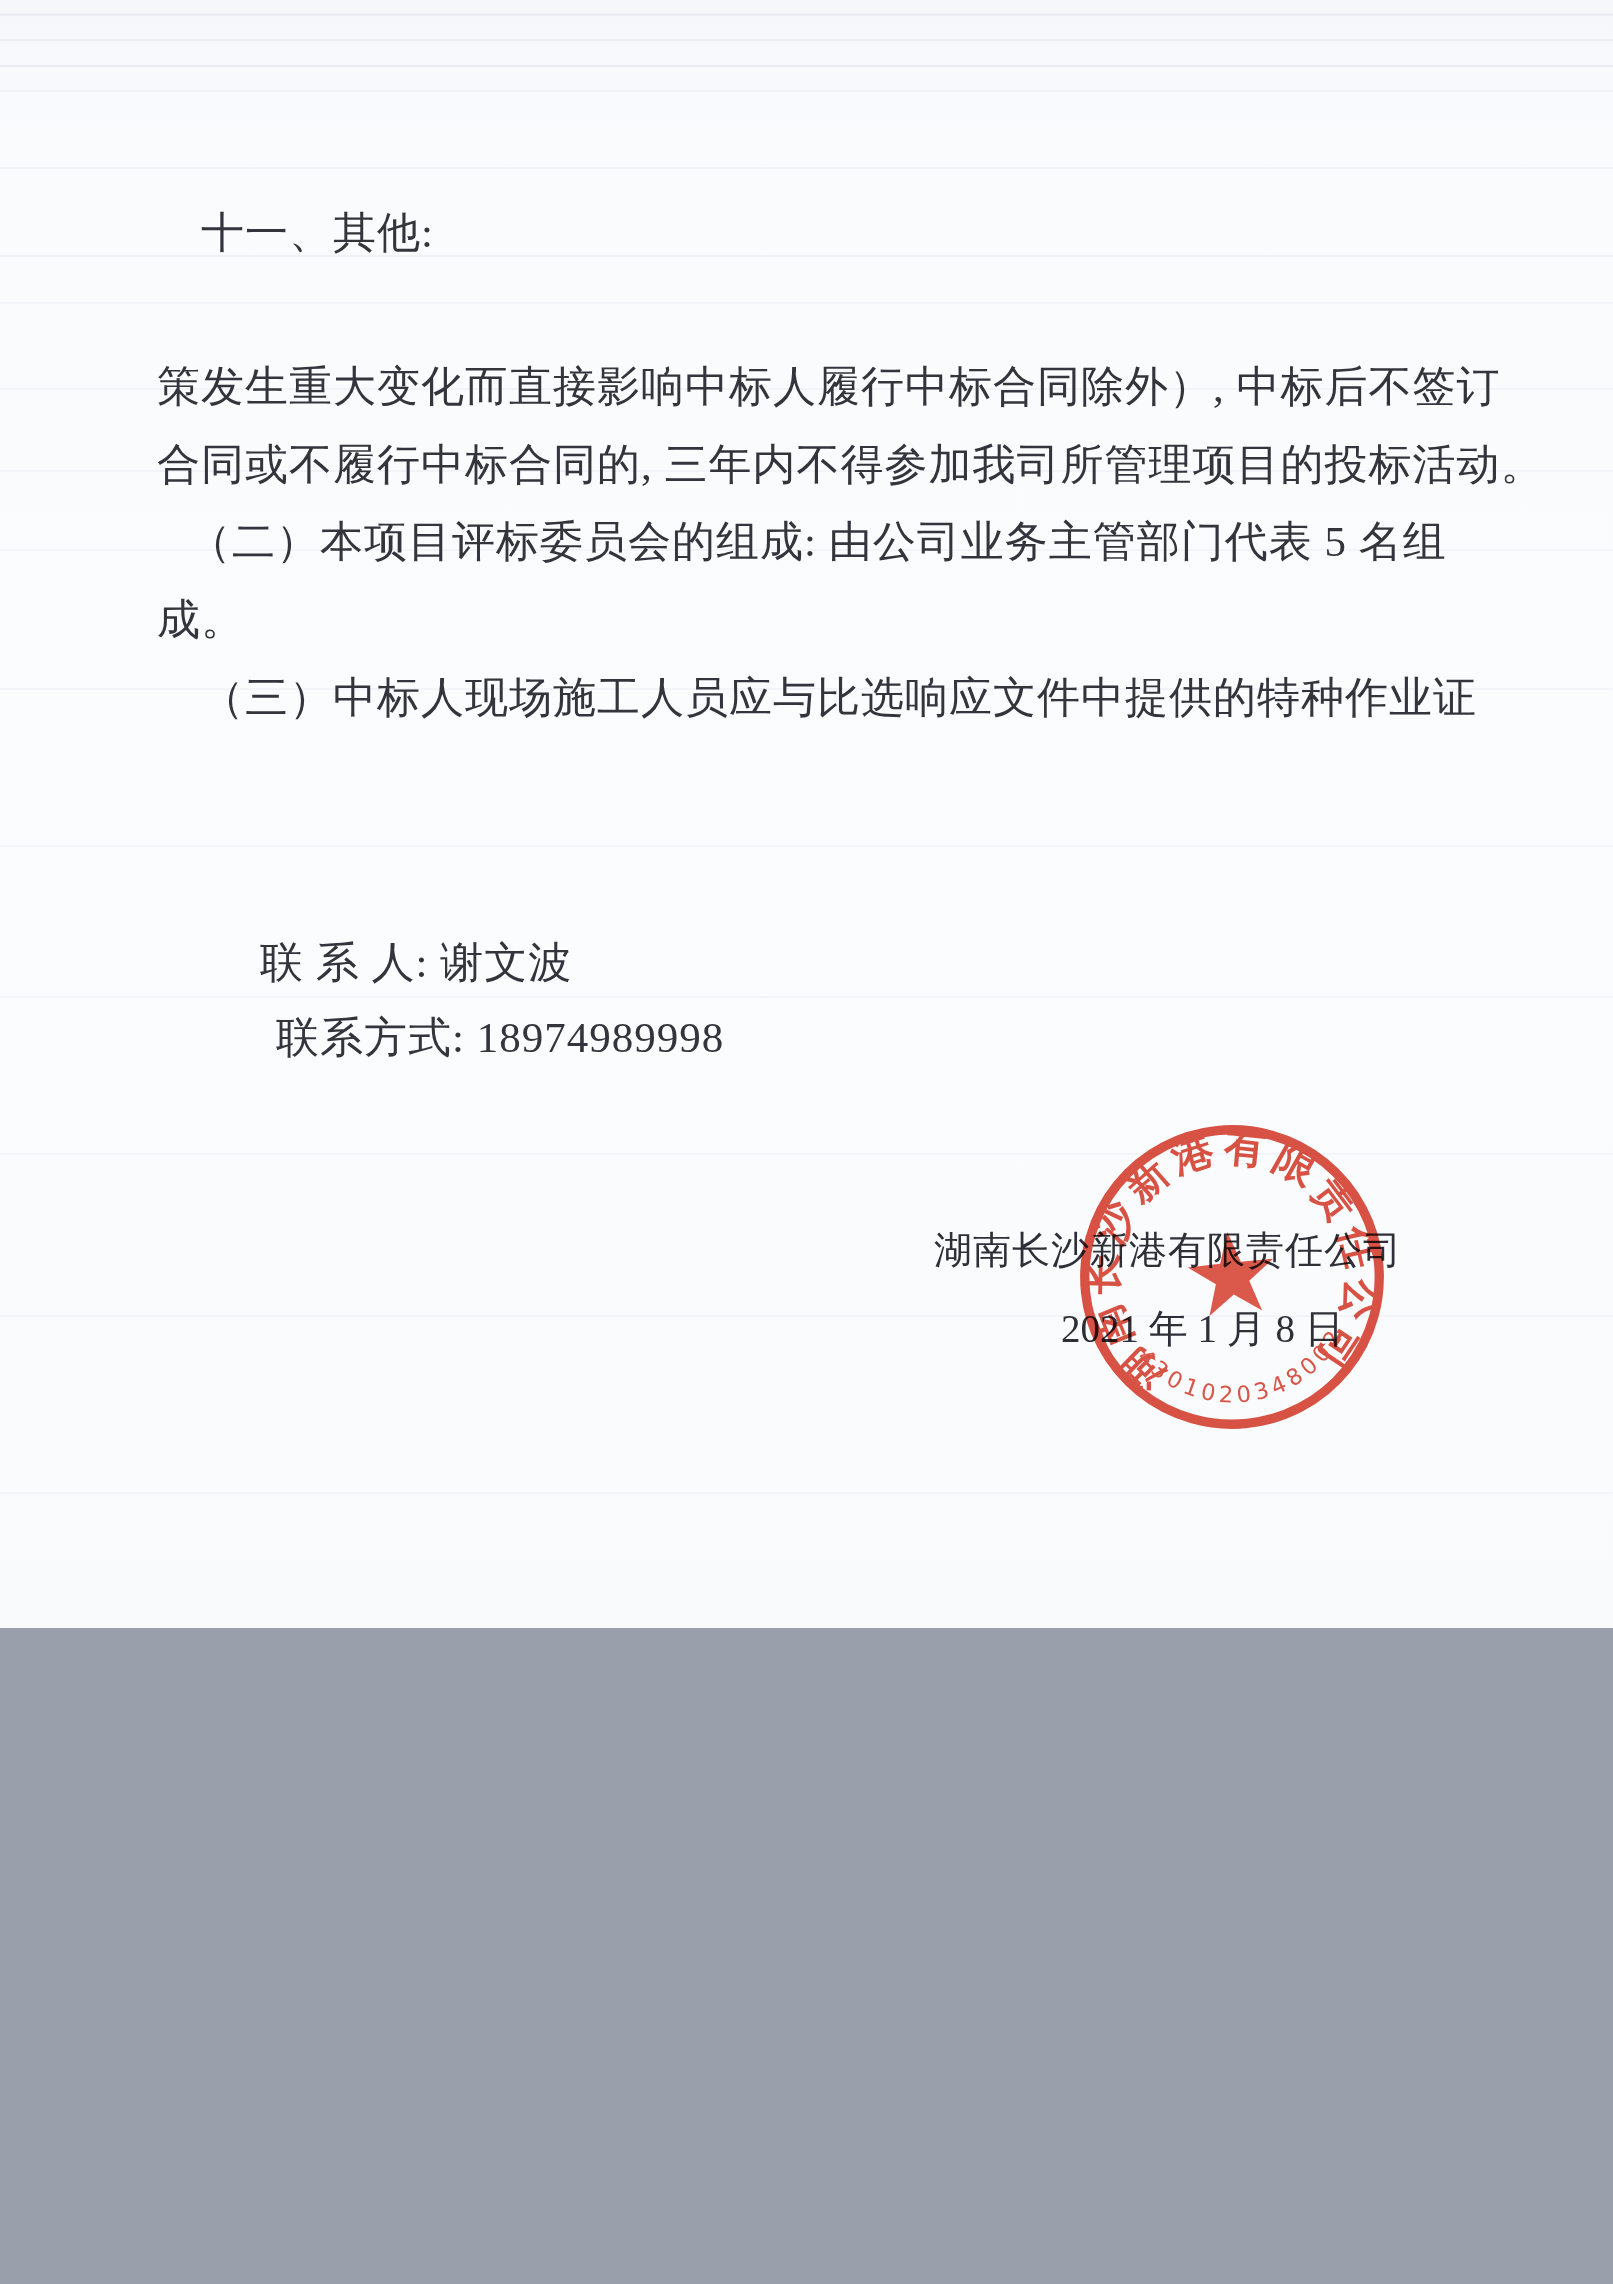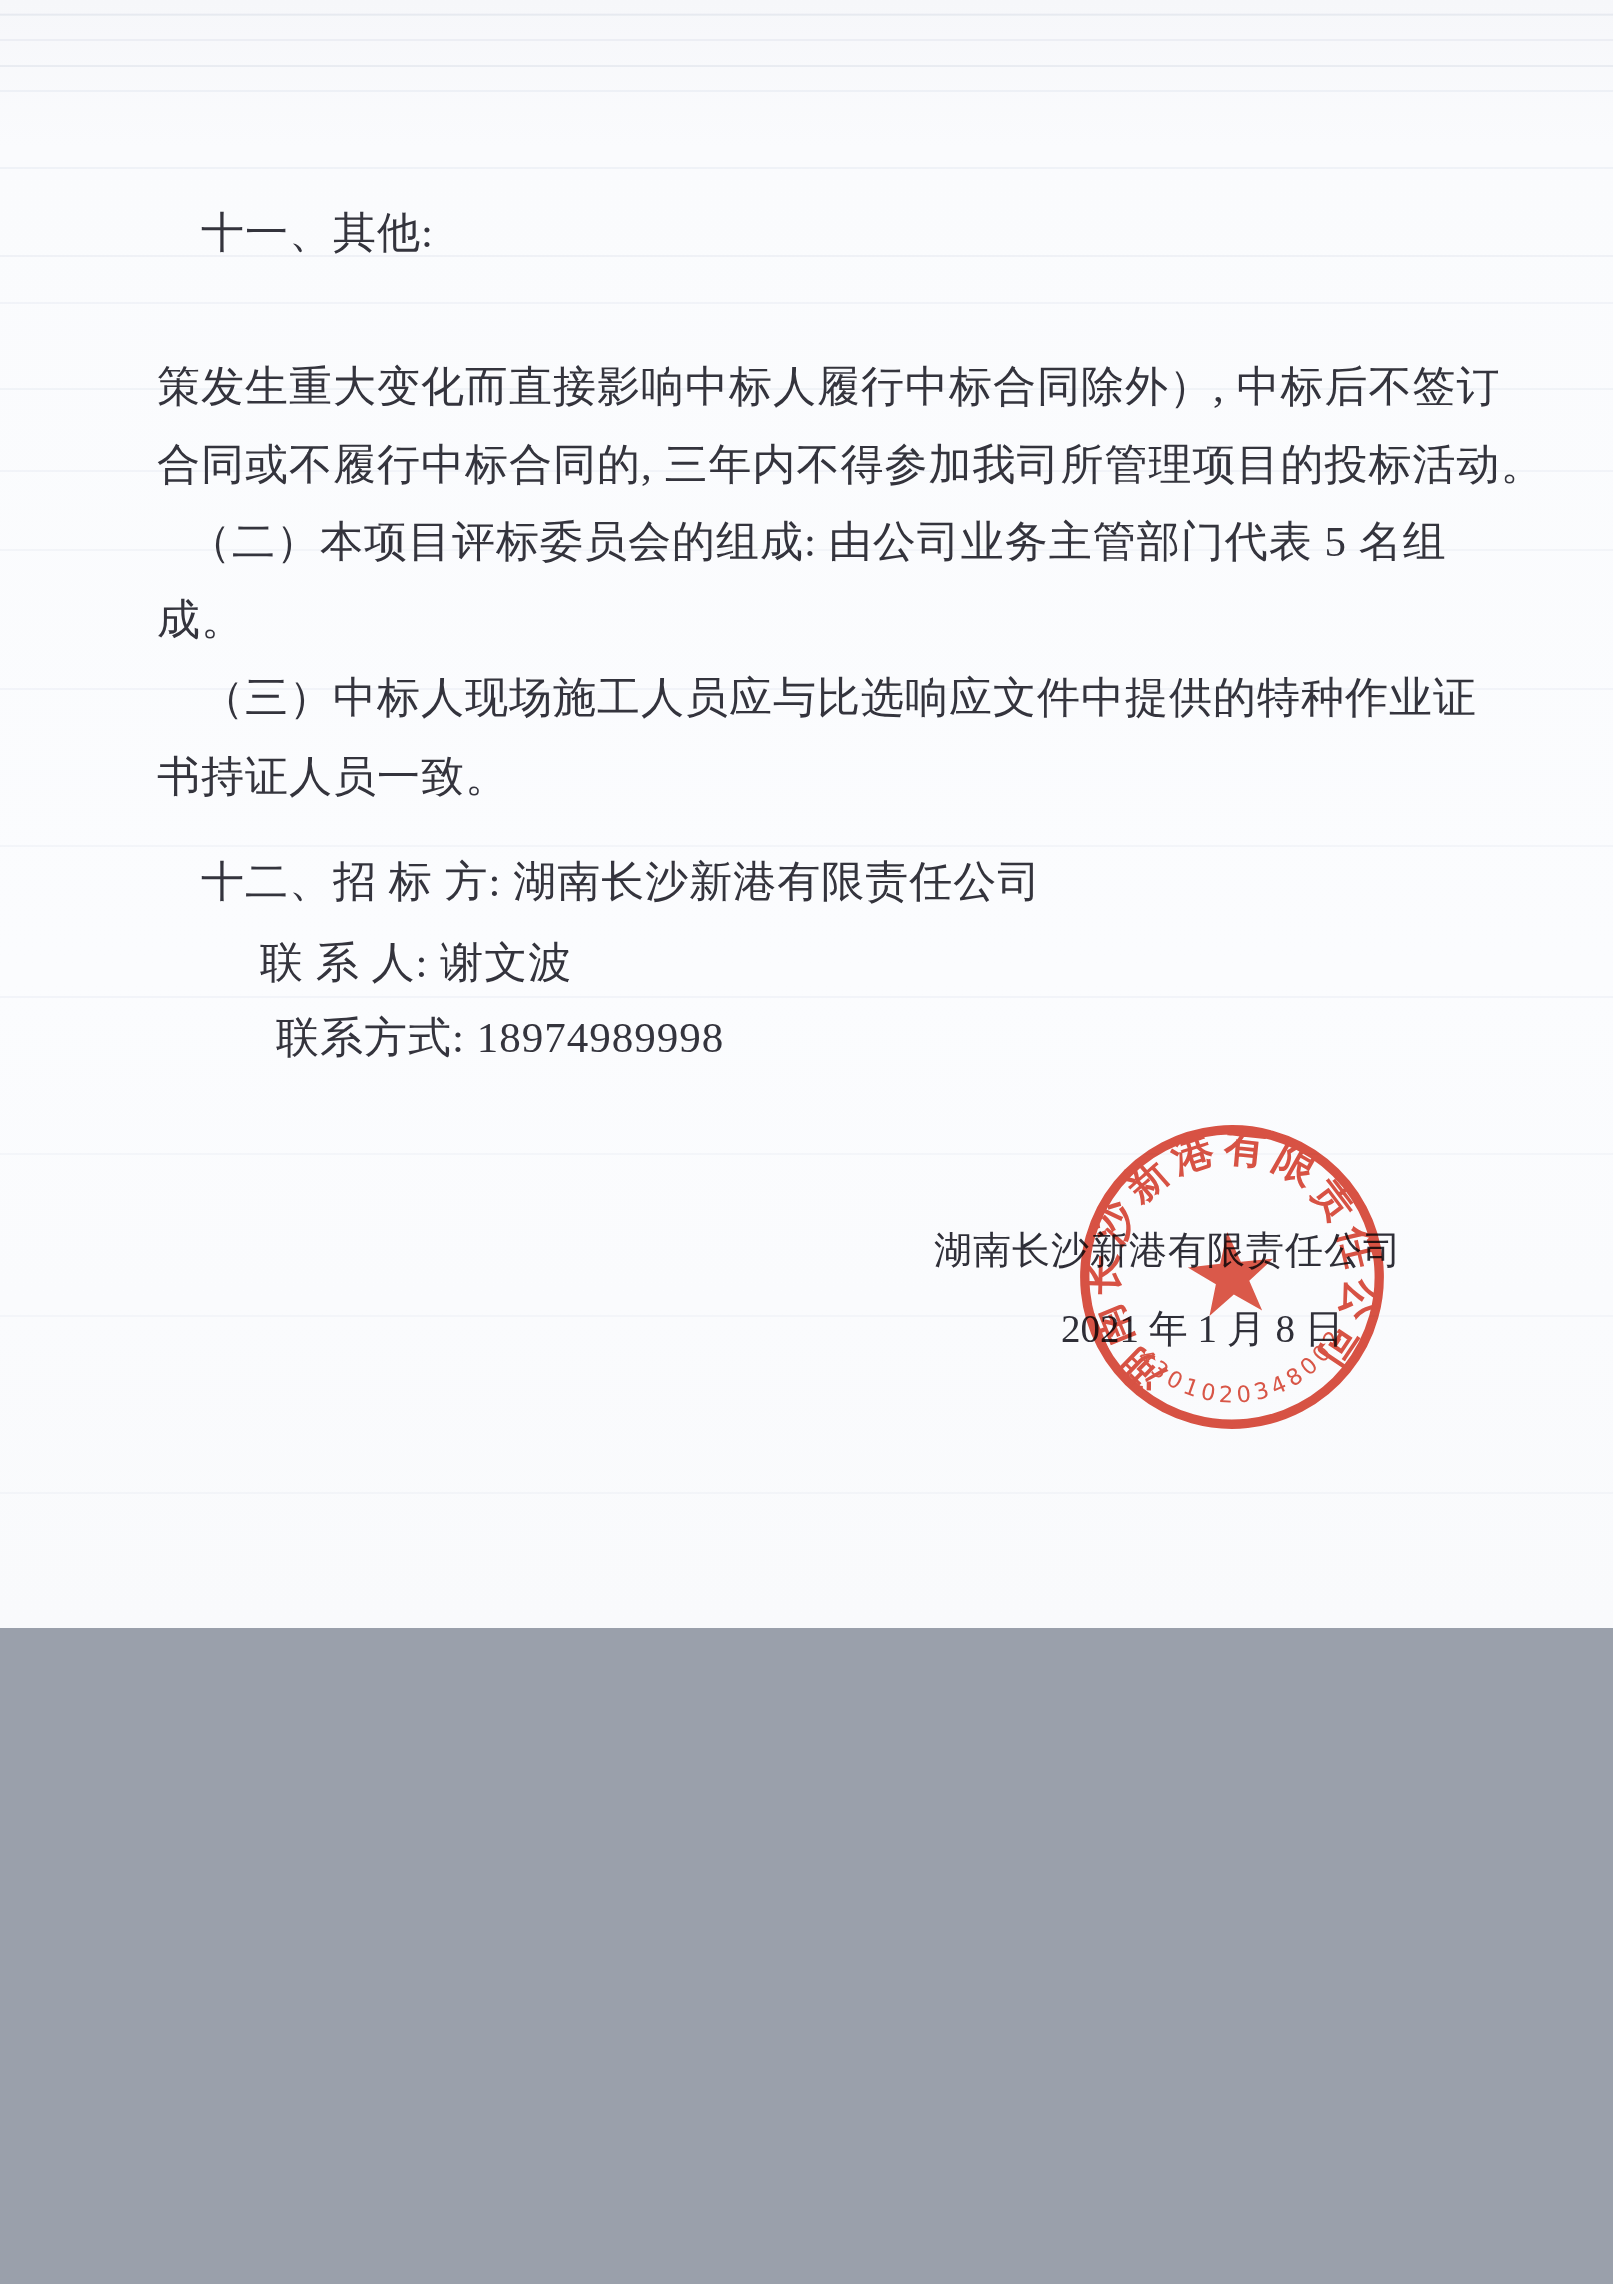--- a/index.html
+++ b/index.html
@@ -71,23 +71,21 @@
 
   <div class="line" style="left:201px;top:209px;">十一、其他:</div>
 
   <div class="line" style="left:157px;top:363px;text-align:center;">策发生重大变化而直接影响中标人履行中标合同除外）, 中标后不签订</div>
   <div class="line" style="left:157px;top:441px;">合同或不履行中标合同的, 三年内不得参加我司所管理项目的投标活动。</div>
 
   <div class="line" style="left:188px;top:518px;">（二）本项目评标委员会的组成: 由公司业务主管部门代表 5 名组</div>
   <div class="line" style="left:157px;top:596px;">成。</div>
 
   <div class="line" style="left:201px;top:674px;">（三）中标人现场施工人员应与比选响应文件中提供的特种作业证</div>
-  <div class="line" style="left:157px;top:753px;">书持证人员一致。</div>
 
-  <div class="line" style="left:201px;top:858px;">十二、招 标 方: 湖南长沙新港有限责任公司</div>
   <div class="line" style="left:260px;top:939px;">联 系 人: 谢文波</div>
   <div class="line" style="left:276px;top:1014px;">联系方式: 18974989998</div>
 
   <div class="sig" style="left:934px;top:1225px;font-size:38px;letter-spacing:1px;">湖南长沙新港有限责任公司</div>
   <div class="sig" style="left:1061px;top:1302px;font-size:39px;">2021 年 1 月 8 日</div>
 
   <svg class="seal" viewBox="0 0 324 324" xmlns="http://www.w3.org/2000/svg">
     <defs>
       <path id="sealArcTop" d="M 86.1 252.4 A 118 118 0 1 1 237.9 252.4" fill="none"></path>
       <path id="sealArcBottom" d="M 49.0 222.0 A 128 128 0 0 0 275.0 222.0" fill="none"></path>

